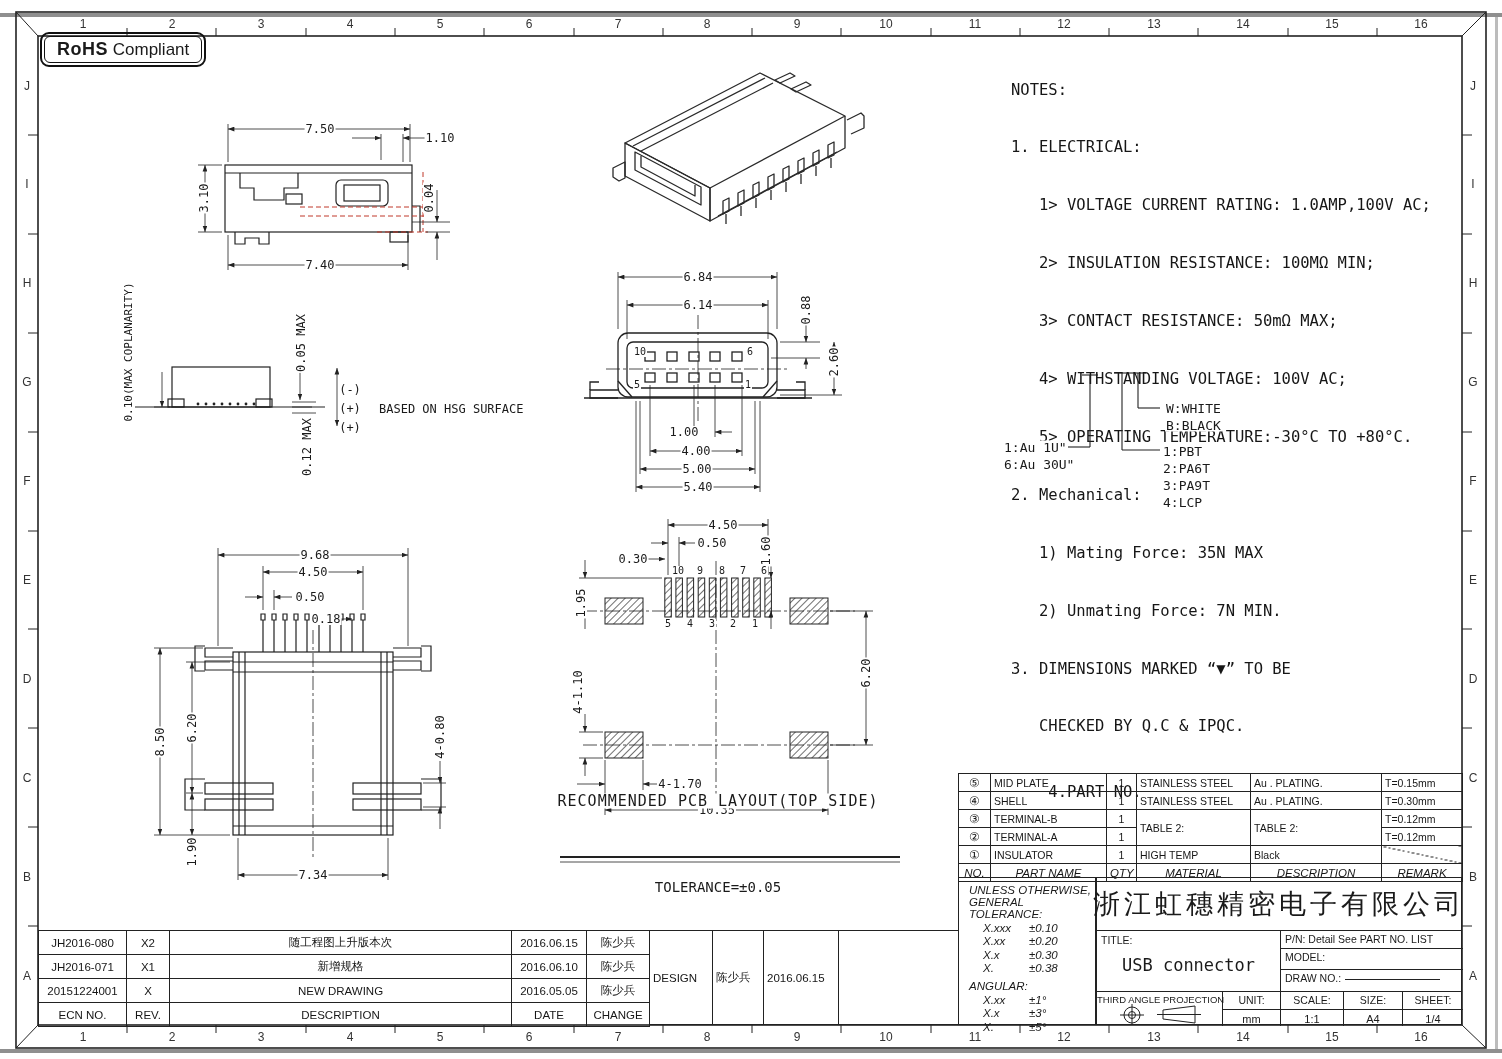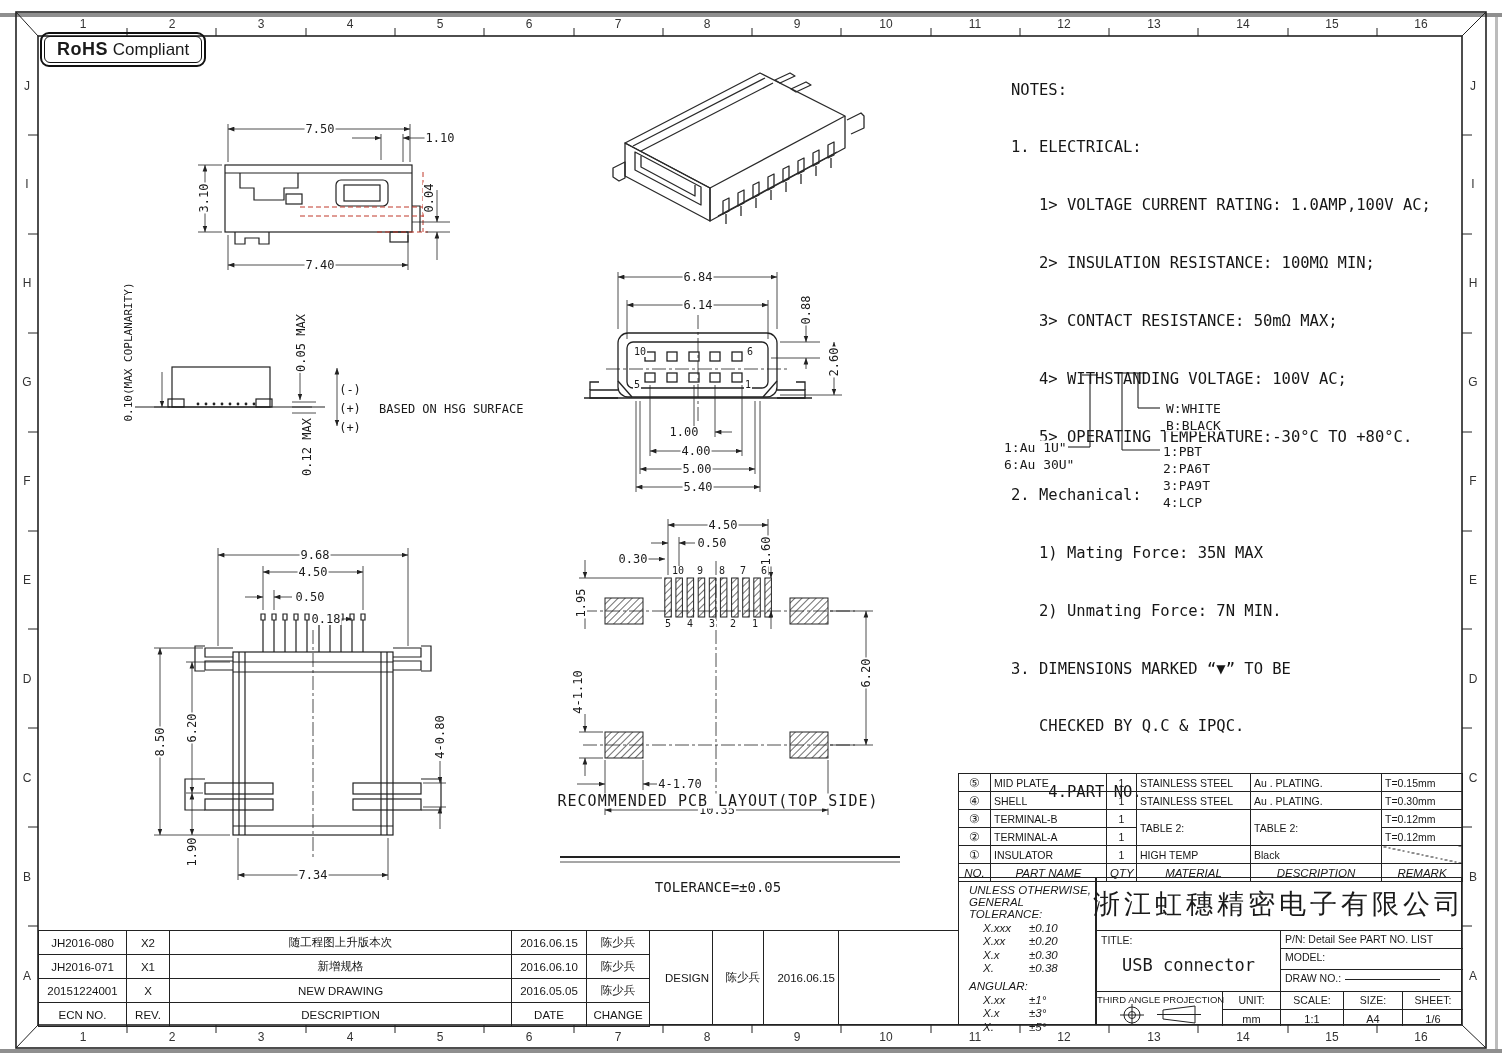--- a/index.html
+++ b/index.html
@@ -34,21 +34,21 @@
      padding:0 3px;overflow:hidden;white-space:nowrap;}
   .parts{position:absolute;left:958px;top:773px;width:504px;height:104px;}
   .parts td{text-align:left;height:17px;}
   .parts td.cn{text-align:center;font-size:12px;padding:0;}
   .parts td.ct{text-align:center;}
   .parts tr.hdr td{font-style:italic;font-size:11.5px;text-align:center;}
   .parts td.diag{background:linear-gradient(to top right,transparent 49.2%,#222 49.2%,#222 50.8%,transparent 50.8%);}
   .ecn{position:absolute;left:38px;top:930px;width:611px;height:95px;}
   .ecn td{text-align:center;font-size:11.5px;height:23px;}
   .appr{position:absolute;left:649px;top:930px;width:309px;height:95px;}
-  .appr td{text-align:right;font-size:11.5px;height:31px;}
+  .appr td{text-align:left;font-size:11.5px;height:31px;}
   
   .tolblk{position:absolute;left:958px;top:877px;width:138px;height:148px;border:1px solid #222;
           box-sizing:border-box;font:italic 11.5px "Liberation Sans",sans-serif;padding:6px 0 0 10px;}
   .tolblk .r{display:flex;margin:1.5px 0 0 14px;}
   .tolblk .r span:first-child{width:46px;}
   .tolblk .ang{margin-top:6px;}
   
   .tb{position:absolute;left:1096px;top:877px;width:366px;height:148px;border:1px solid #222;box-sizing:border-box;}
   .tb .company{position:absolute;left:0;top:0;width:100%;height:53px;border-bottom:1px solid #222;box-sizing:border-box;
       display:flex;align-items:center;justify-content:center;font-size:27px;letter-spacing:4px;white-space:nowrap;}
@@ -632,21 +632,21 @@
       <div class="cell" style="left:184px;width:63px;">
         <div class="lab">SCALE:</div>
         <div class="val">1:1</div>
       </div>
       <div class="cell" style="left:247px;width:59px;">
         <div class="lab">SIZE:</div>
         <div class="val">A4</div>
       </div>
       <div class="cell" style="left:306px;width:60px;border-right:none;">
         <div class="lab">SHEET:</div>
-        <div class="val">1/6</div>
+        <div class="val">1/4</div>
       </div>
     </div>
   </div>
 
   <table class="ecn">
     <colgroup>
         <col style="width:88px">
         <col style="width:43px">
         <col style="width:342px">
         <col style="width:75px">

